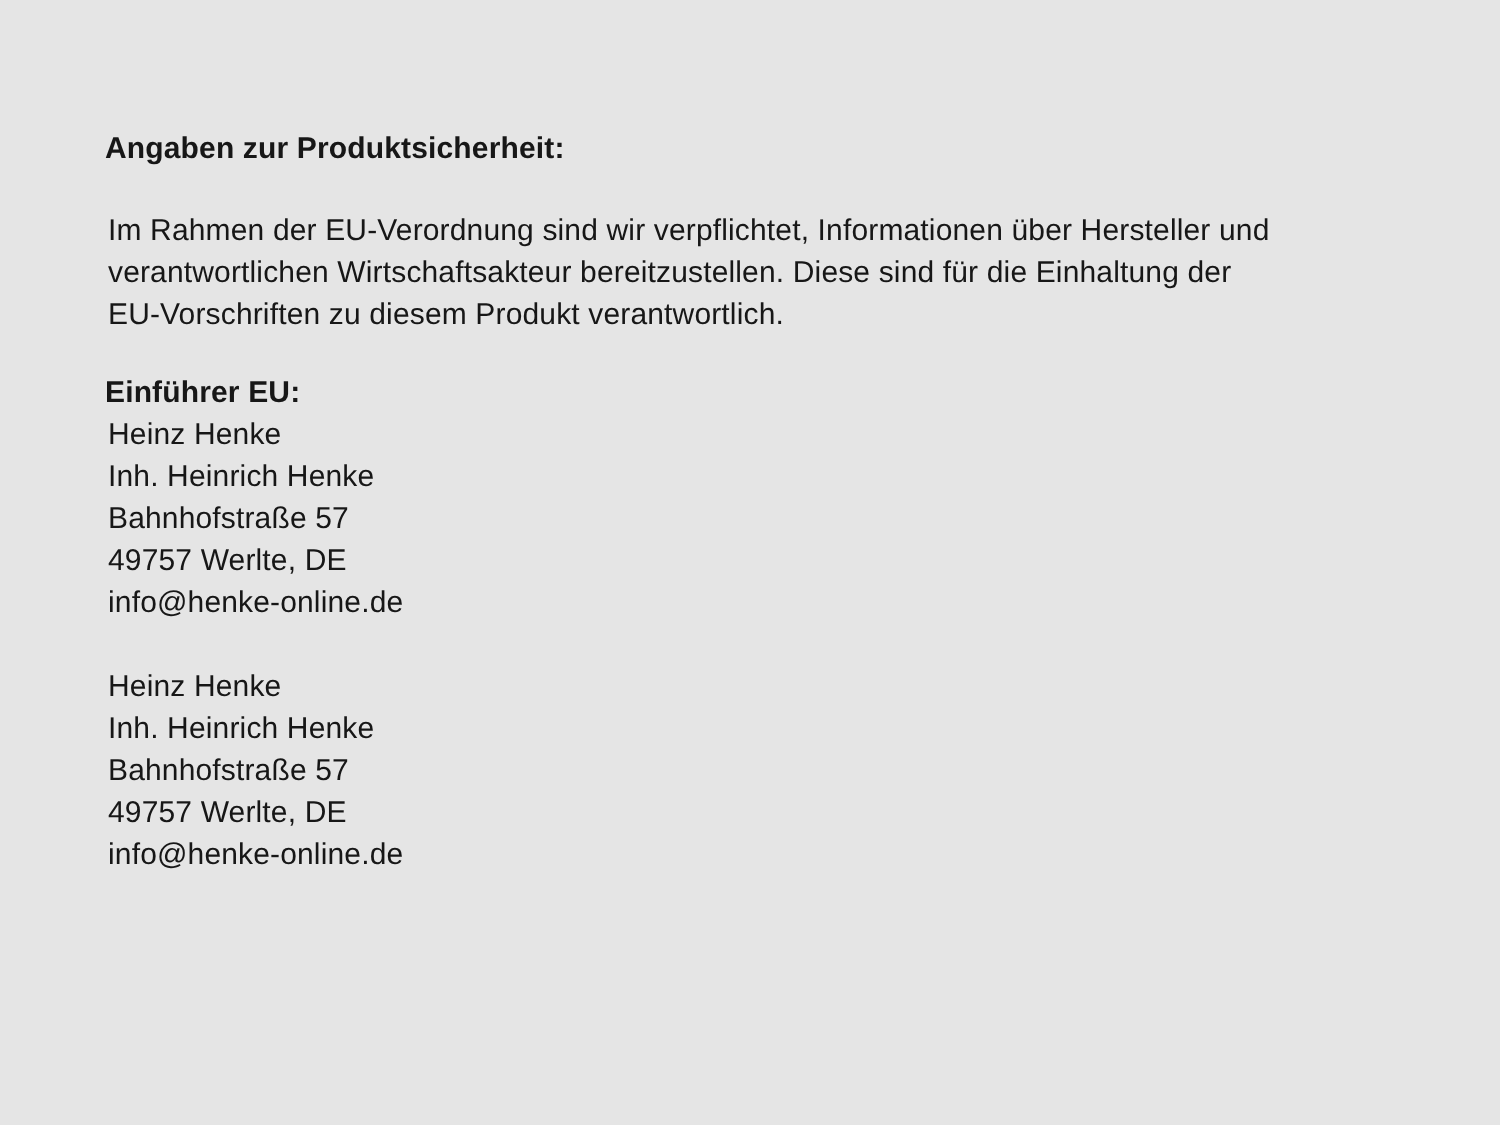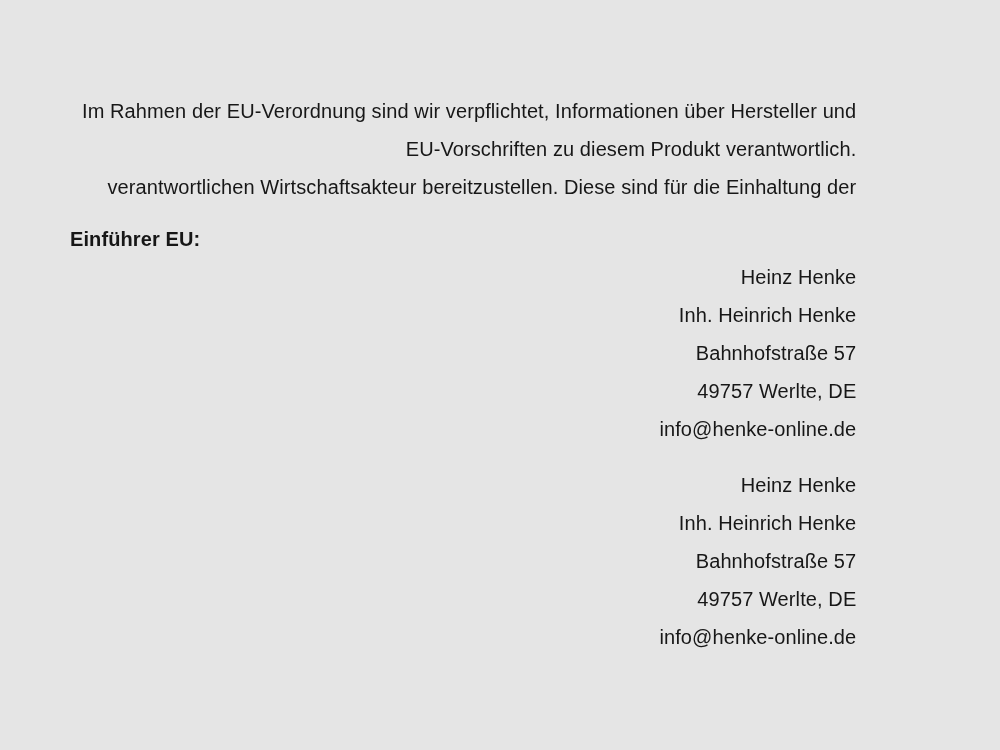--- a/index.html
+++ b/index.html
@@ -42,35 +42,35 @@
   .section:last-child {
     margin-bottom: 0;
   }
   .section-heading {
     font-weight: bold;
     margin: 0;
     font-size: 20px;
     line-height: 26px;
   }
   .line {
-    margin: 12px;
-    text-align: right;
+    margin: 2px;
   }
 </style>
 </head>
 <body>
 
 <div class="page">
   <div class="content">
 
+    <h1 class="title">Angaben zur Produktsicherheit:</h1>
 
     <div class="intro">
       <div class="line">Im Rahmen der EU-Verordnung sind wir verpflichtet, Informationen über Hersteller und</div>
+      <div class="line">verantwortlichen Wirtschaftsakteur bereitzustellen. Diese sind für die Einhaltung der</div>
       <div class="line">EU-Vorschriften zu diesem Produkt verantwortlich.</div>
-      <div class="line">verantwortlichen Wirtschaftsakteur bereitzustellen. Diese sind für die Einhaltung der</div>
     </div>
 
     <div class="section">
       <h2 class="section-heading">Einführer EU:</h2>
       <div class="line">Heinz Henke</div>
       <div class="line">Inh. Heinrich Henke</div>
       <div class="line">Bahnhofstraße 57</div>
       <div class="line">49757 Werlte, DE</div>
       <div class="line">info@henke-online.de</div>
     </div>

